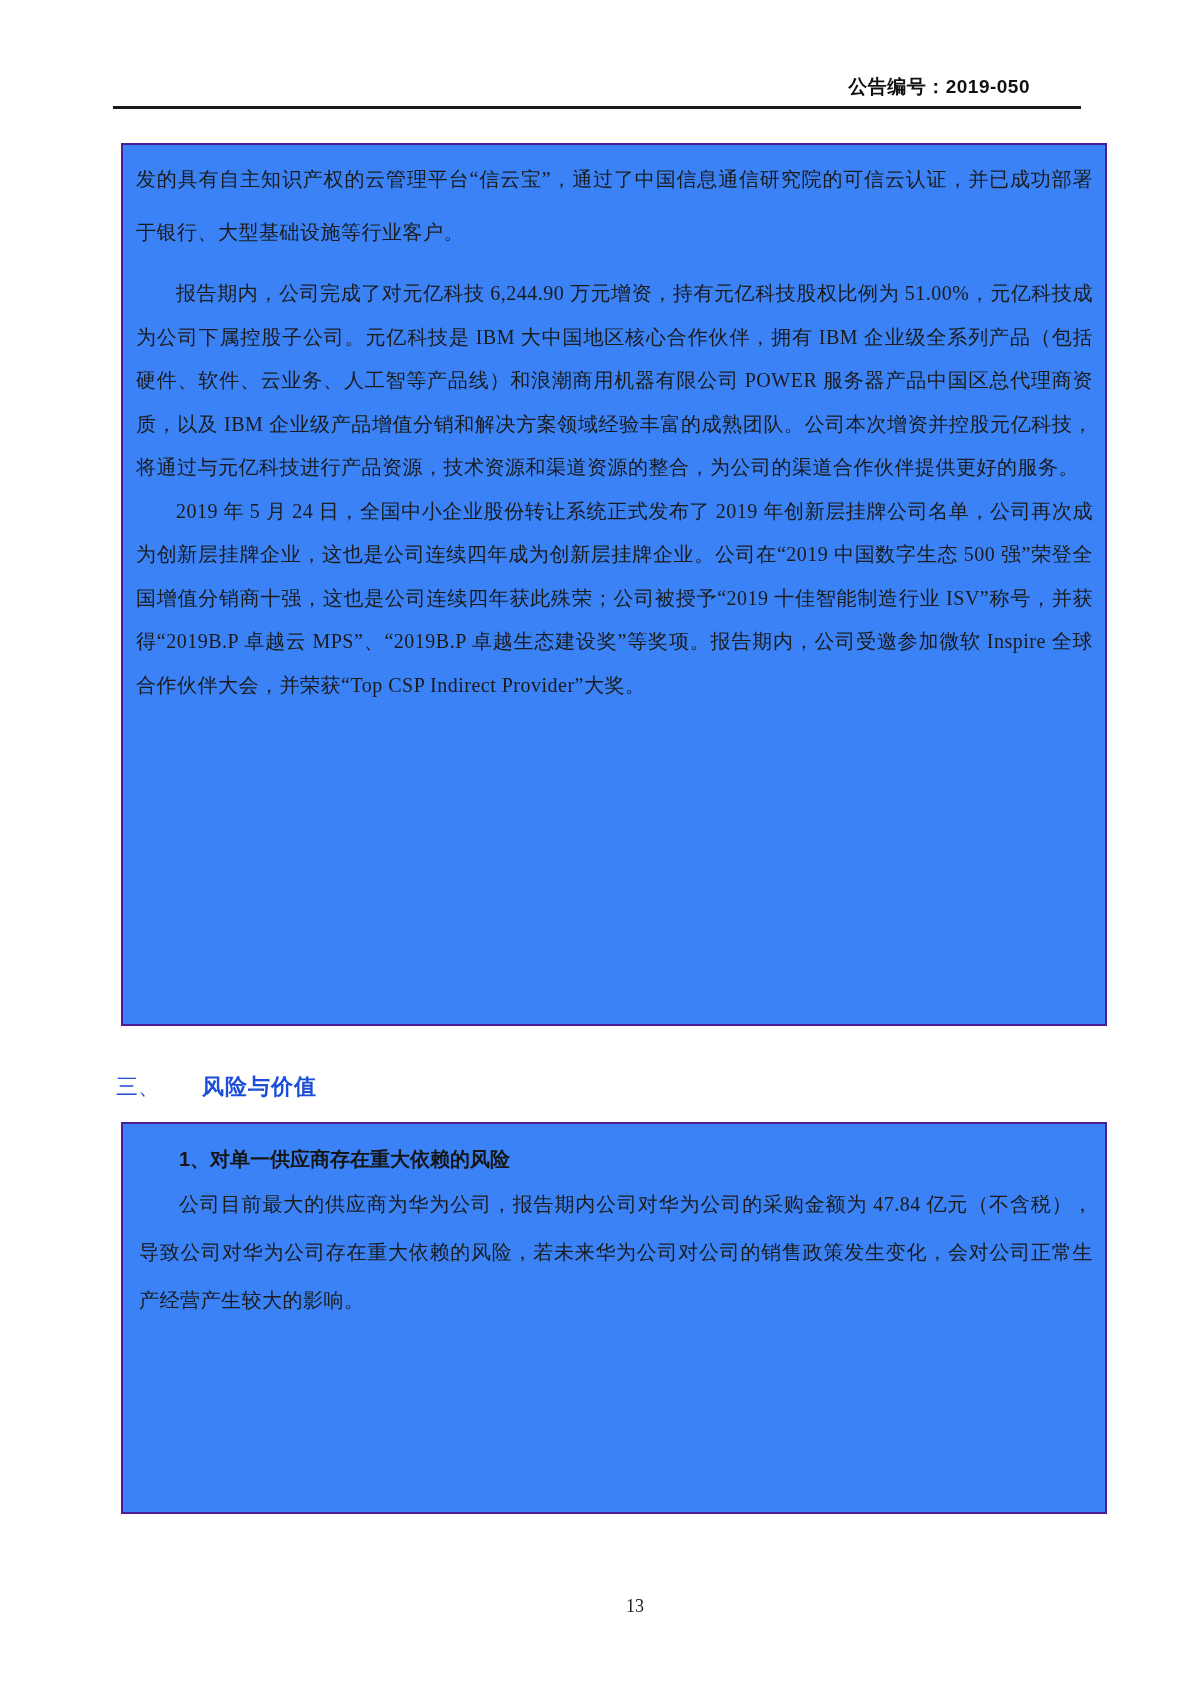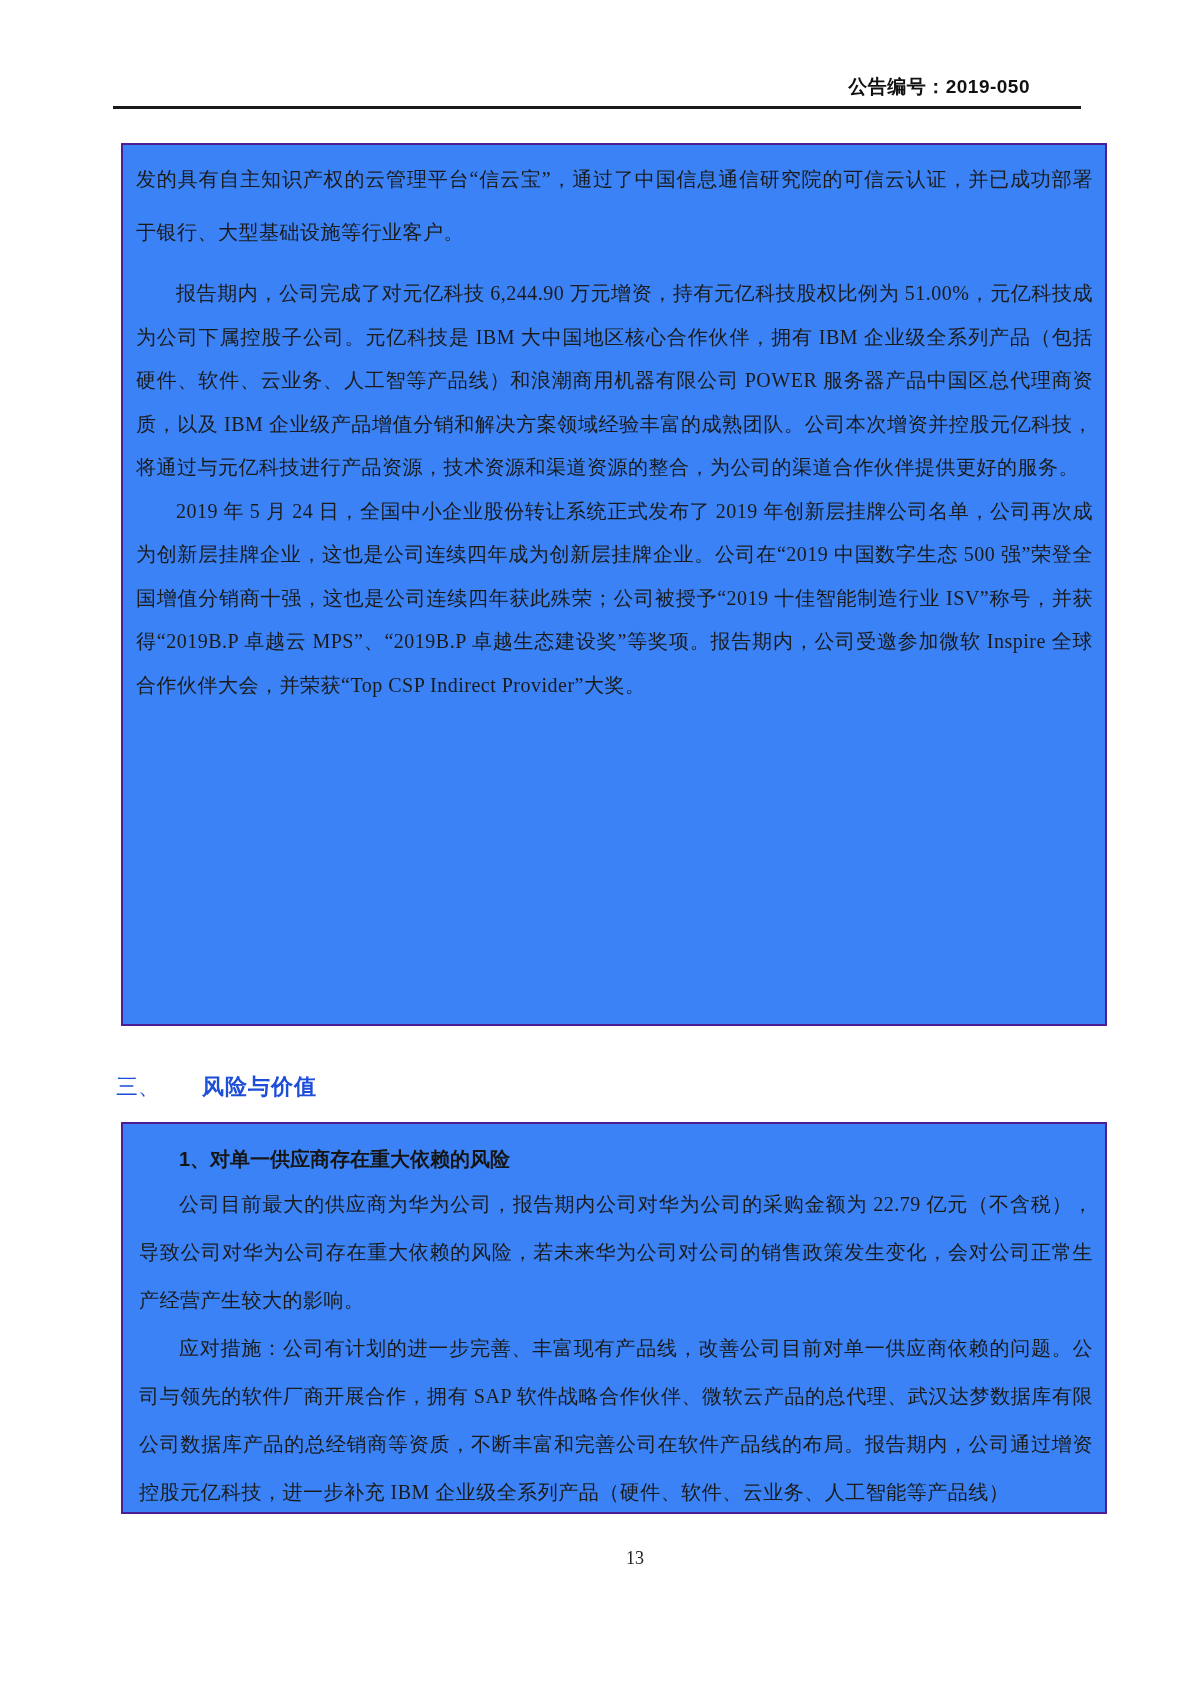--- a/index.html
+++ b/index.html
@@ -69,21 +69,21 @@
     text-indent: 2em;
     font-family: "Liberation Sans", "DejaVu Sans", sans-serif;
     font-weight: bold;
     font-size: 20px;
     line-height: 42px;
     color: #151515;
   }
   .risk { line-height: 48px; }
   .page-number {
     position: absolute;
-    top: 1548px;
+    top: 1596px;
     left: 635px;
     transform: translateX(-50%);
     font-size: 18px;
     color: #222222;
   }
 </style>
 </head>
 <body>
 
 <div class="page">
@@ -97,19 +97,18 @@
     <p class="para mid indent gap">报告期内，公司完成了对元亿科技 6,244.90 万元增资，持有元亿科技股权比例为 51.00%，元亿科技成为公司下属控股子公司。元亿科技是 IBM 大中国地区核心合作伙伴，拥有 IBM 企业级全系列产品（包括硬件、软件、云业务、人工智等产品线）和浪潮商用机器有限公司 POWER 服务器产品中国区总代理商资质，以及 IBM 企业级产品增值分销和解决方案领域经验丰富的成熟团队。公司本次增资并控股元亿科技，将通过与元亿科技进行产品资源，技术资源和渠道资源的整合，为公司的渠道合作伙伴提供更好的服务。</p>
     <p class="para mid indent">2019 年 5 月 24 日，全国中小企业股份转让系统正式发布了 2019 年创新层挂牌公司名单，公司再次成为创新层挂牌企业，这也是公司连续四年成为创新层挂牌企业。公司在“2019 中国数字生态 500 强”荣登全国增值分销商十强，这也是公司连续四年获此殊荣；公司被授予“2019 十佳智能制造行业 ISV”称号，并获得“2019B.P 卓越云 MPS”、“2019B.P 卓越生态建设奖”等奖项。报告期内，公司受邀参加微软 Inspire 全球合作伙伴大会，并荣获“Top CSP Indirect Provider”大奖。</p>
   </div>
 
   <div class="section-heading">
     <span class="sec-num">三、</span><span class="sec-title">风险与价值</span>
   </div>
 
   <div class="box box2">
     <p class="subheading">1、对单一供应商存在重大依赖的风险</p>
-    <p class="para risk indent">公司目前最大的供应商为华为公司，报告期内公司对华为公司的采购金额为 22.79 亿元（不含税），导致公司对华为公司存在重大依赖的风险，若未来华为公司对公司的销售政策发生变化，会对公司正常生产经营产生较大的影响。</p>
-    <p class="para risk indent">应对措施：公司有计划的进一步完善、丰富现有产品线，改善公司目前对单一供应商依赖的问题。公司与领先的软件厂商开展合作，拥有 SAP 软件战略合作伙伴、微软云产品的总代理、武汉达梦数据库有限公司数据库产品的总经销商等资质，不断丰富和完善公司在软件产品线的布局。报告期内，公司通过增资控股元亿科技，进一步补充 IBM 企业级全系列产品（硬件、软件、云业务、人工智能等产品线）</p>
+    <p class="para risk indent">公司目前最大的供应商为华为公司，报告期内公司对华为公司的采购金额为 47.84 亿元（不含税），导致公司对华为公司存在重大依赖的风险，若未来华为公司对公司的销售政策发生变化，会对公司正常生产经营产生较大的影响。</p>
   </div>
 
   <div class="page-number">13</div>
 
 </div>
 
 </body></html>

